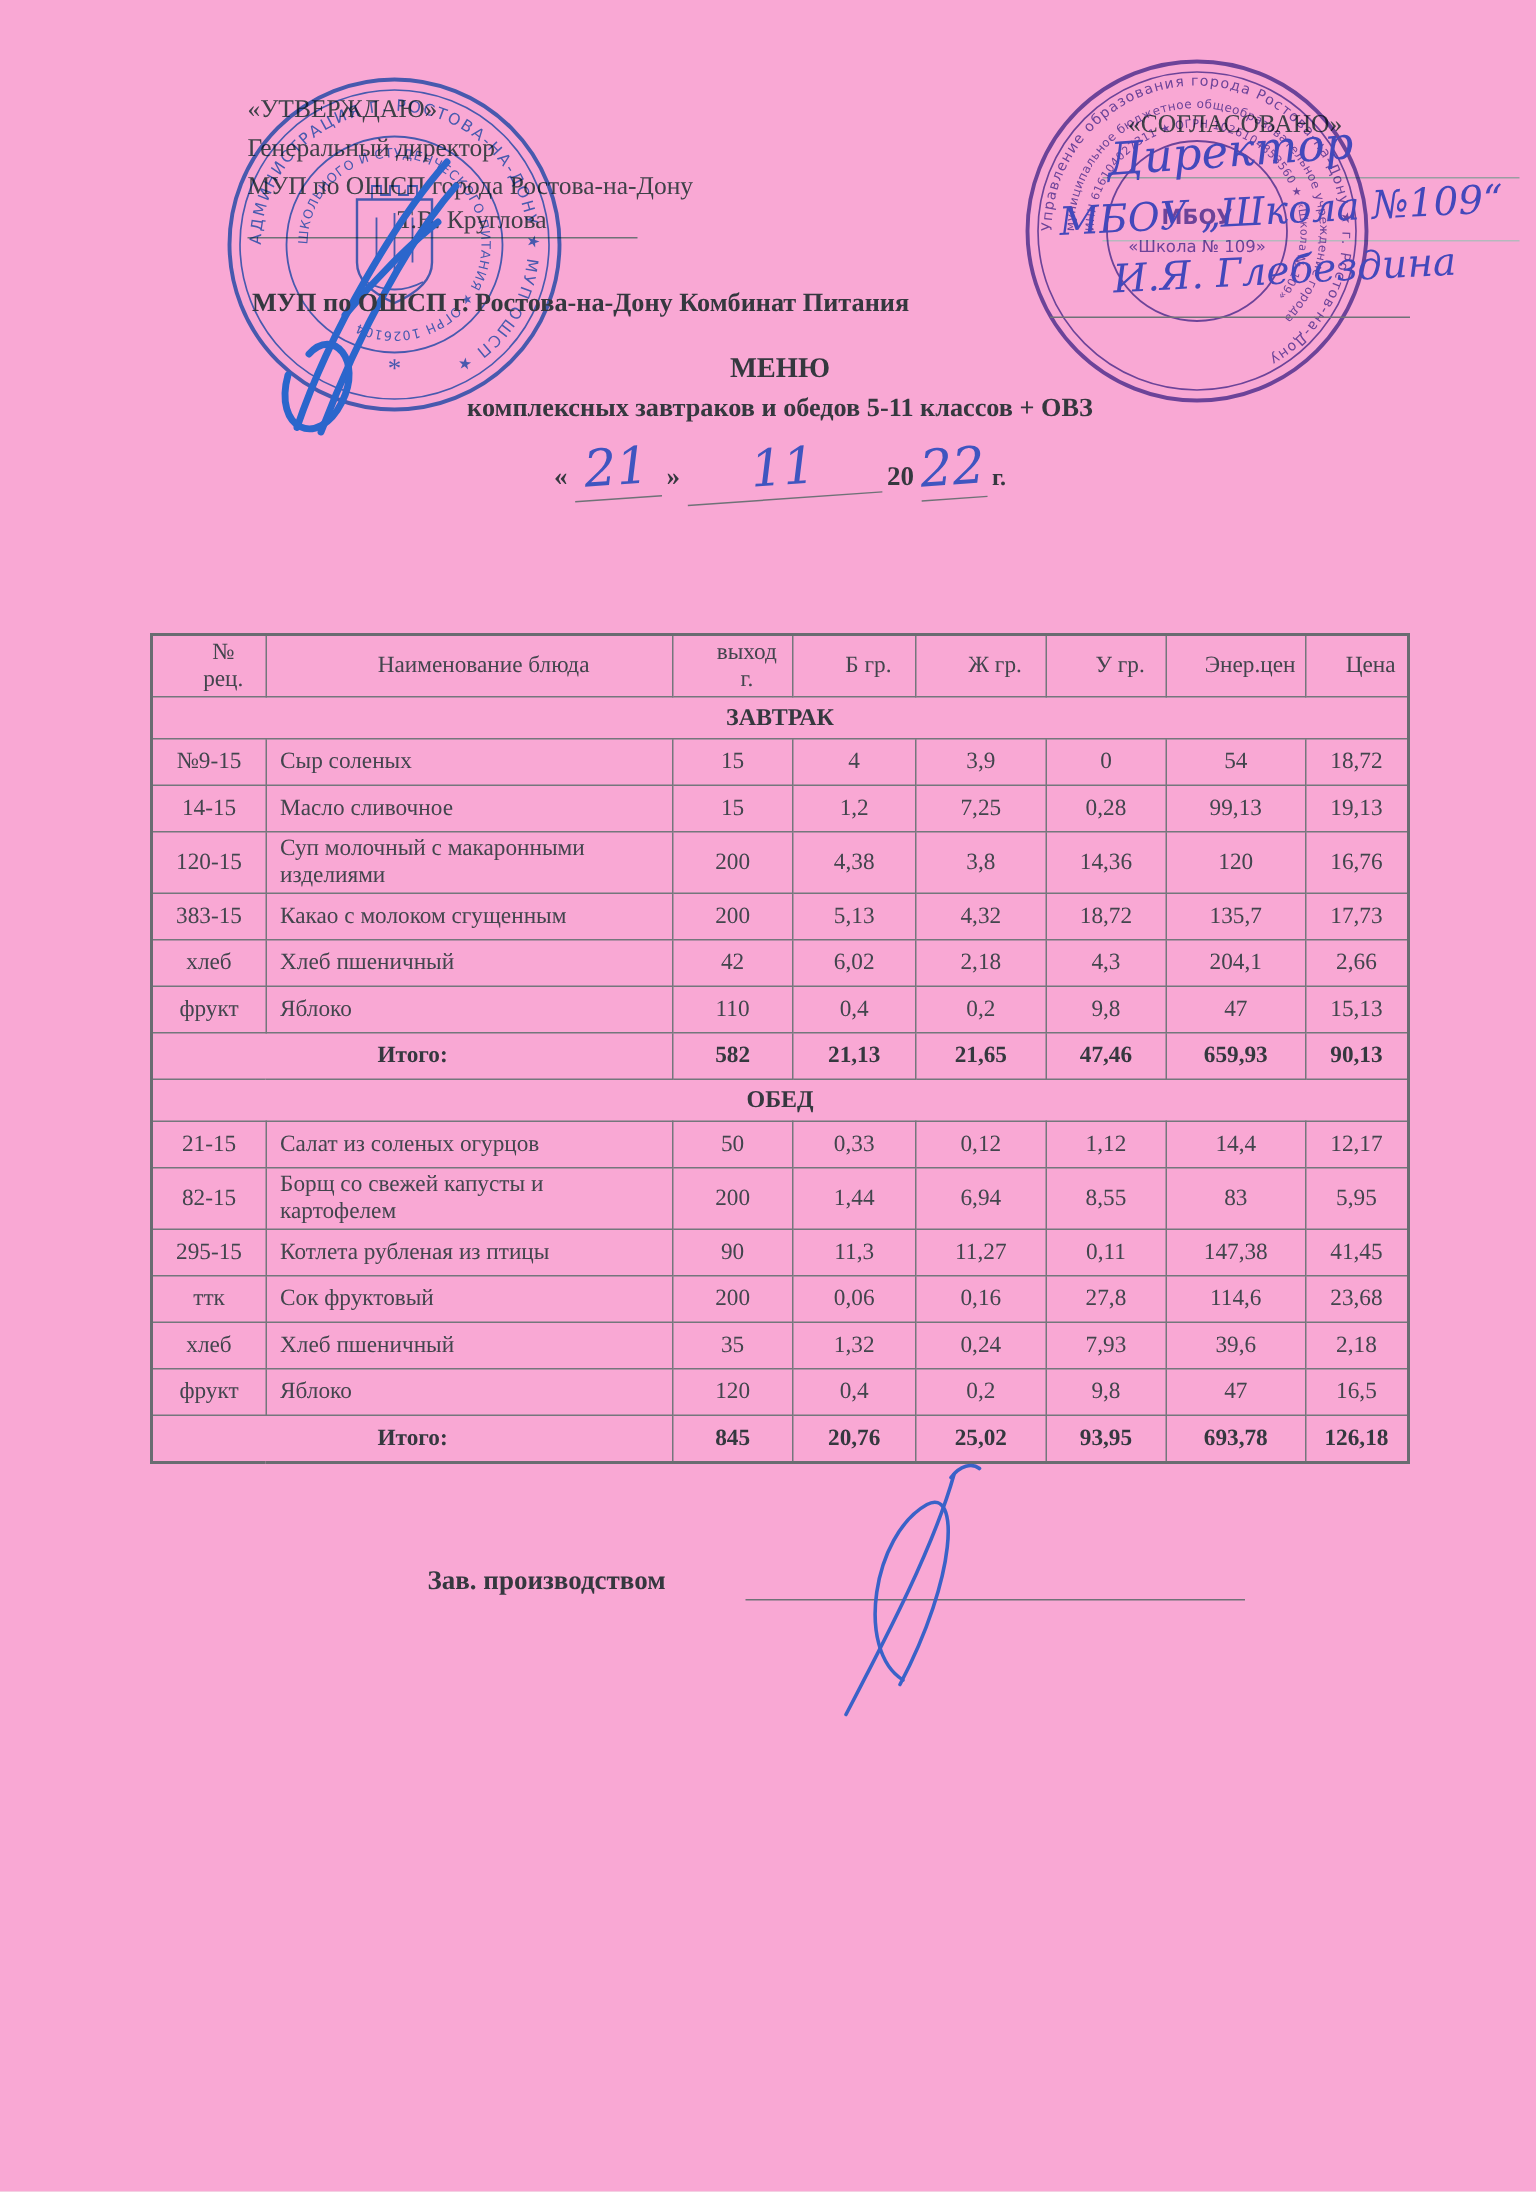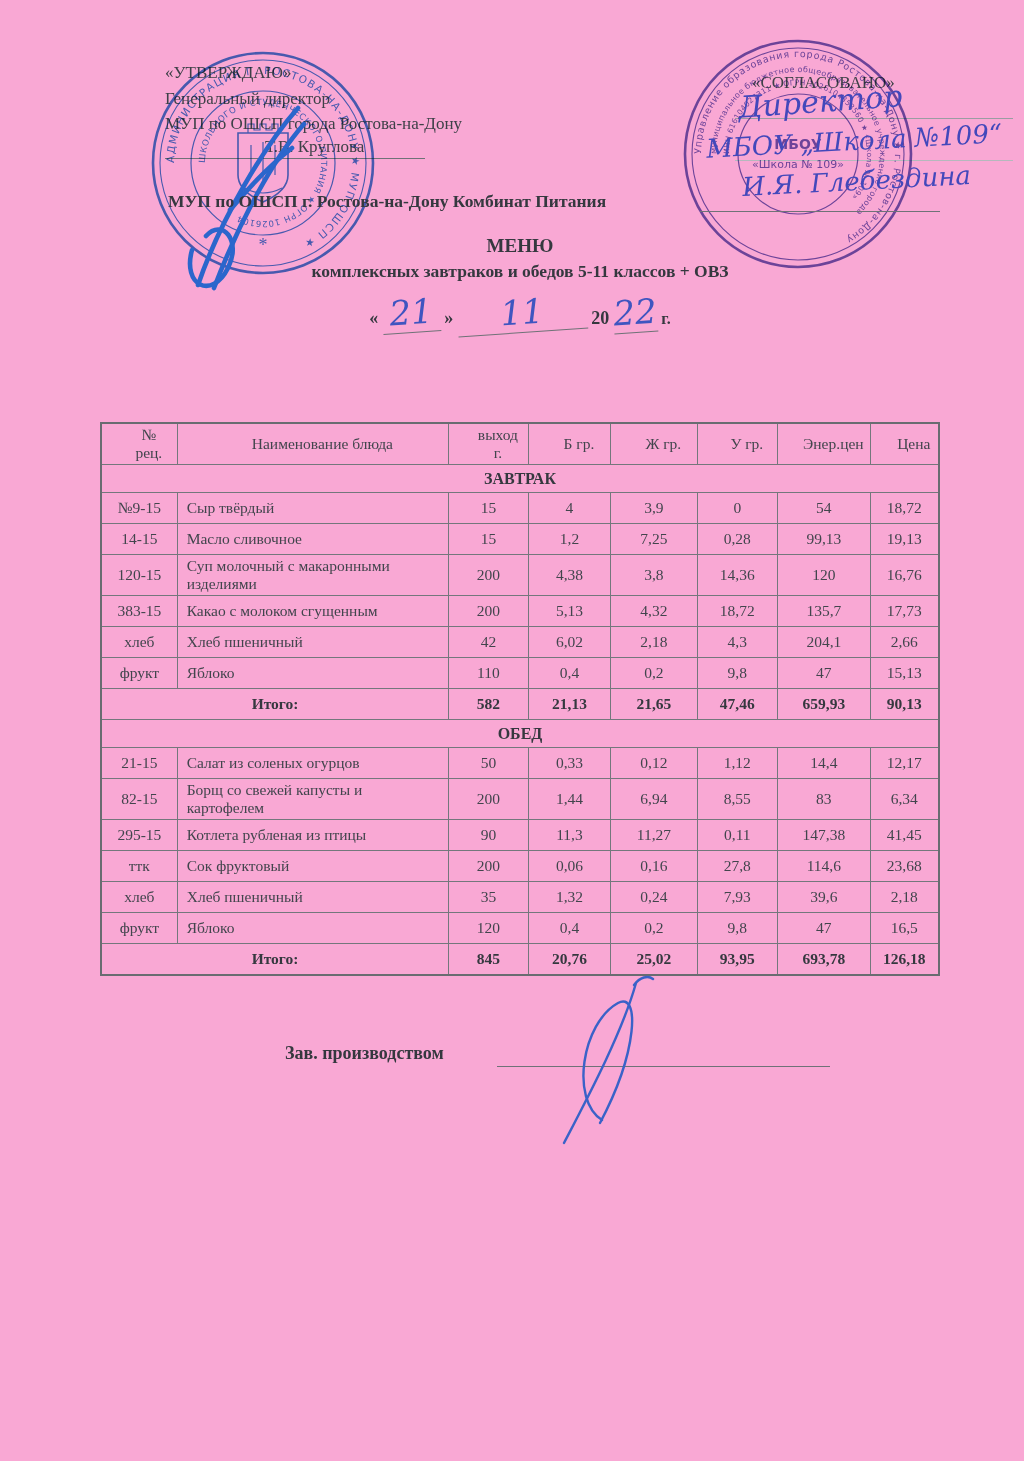--- a/index.html
+++ b/index.html
@@ -145,21 +145,21 @@
         <th>Энер.цен</th>
         <th>Цена</th>
       </tr>
     </thead>
     <tbody>
         <tr>
           <td class="section" colspan="8">ЗАВТРАК</td>
         </tr>
         <tr>
           <td>№9-15</td>
-          <td class="dish">Сыр твёрдый</td>
+          <td class="dish">Сыр соленых</td>
           <td>15</td>
           <td>4</td>
           <td>3,9</td>
           <td>0</td>
           <td>54</td>
           <td>18,72</td>
         </tr>
         <tr>
           <td>14-15</td>
           <td class="dish">Масло сливочное</td>
@@ -233,21 +233,21 @@
           <td>12,17</td>
         </tr>
         <tr>
           <td>82-15</td>
           <td class="dish">Борщ со свежей капусты и картофелем</td>
           <td>200</td>
           <td>1,44</td>
           <td>6,94</td>
           <td>8,55</td>
           <td>83</td>
-          <td>6,34</td>
+          <td>5,95</td>
         </tr>
         <tr>
           <td>295-15</td>
           <td class="dish">Котлета рубленая из птицы</td>
           <td>90</td>
           <td>11,3</td>
           <td>11,27</td>
           <td>0,11</td>
           <td>147,38</td>
           <td>41,45</td>

